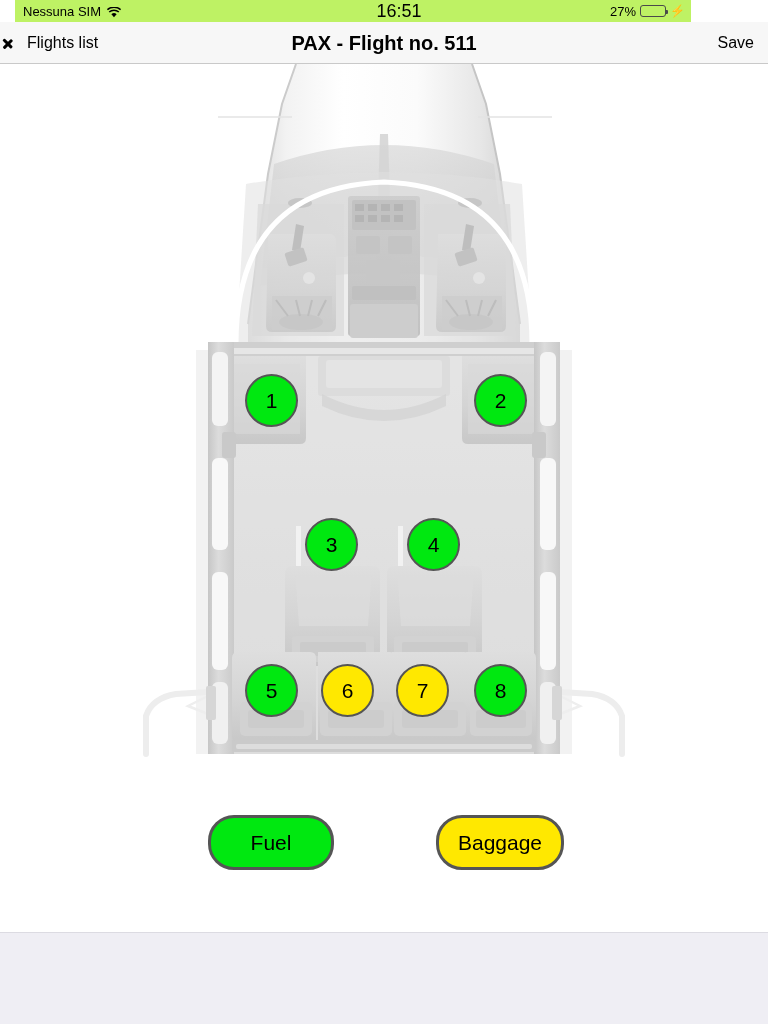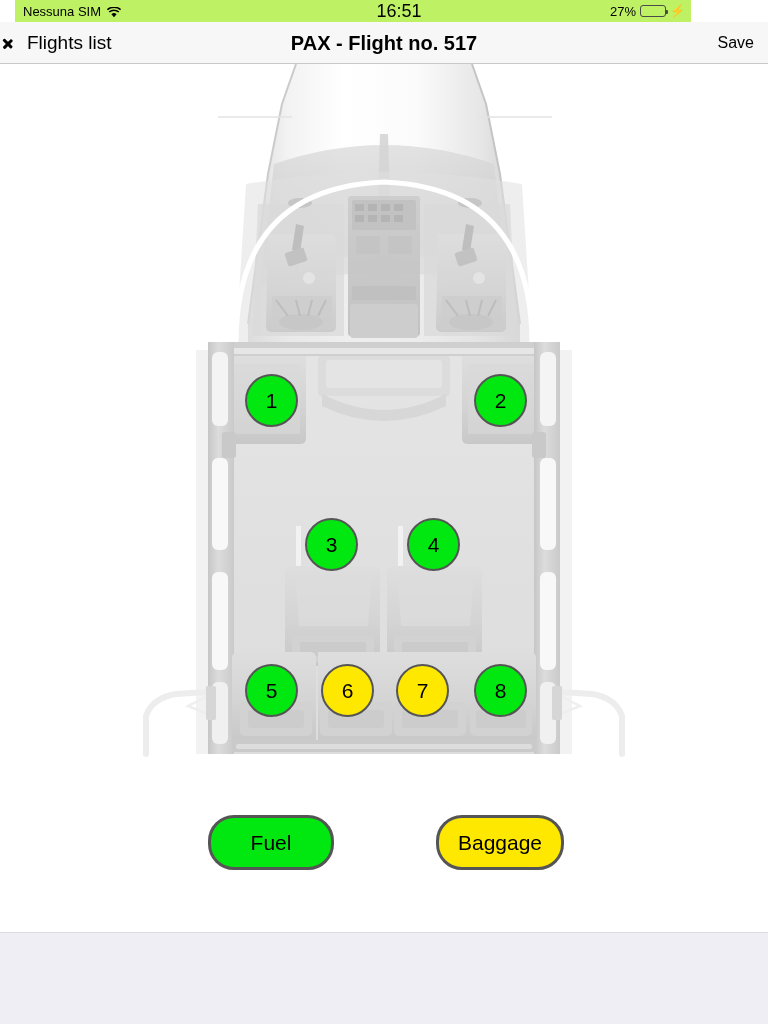--- a/index.html
+++ b/index.html
@@ -44,21 +44,21 @@
   }
   .chev {
     display: inline-block; width: 11px; height: 19px; position: relative;
   }
   .chev::before, .chev::after {
     content: ""; position: absolute; left: 2px; width: 12px; height: 3.4px;
     background: #000; border-radius: 1px;
   }
   .chev::before { top: 4px; transform: rotate(135deg); transform-origin: left center; }
   .chev::after  { top: 12px; transform: rotate(-135deg); transform-origin: left center; }
-  .nav-back-label { font-size: 19px; color: #000; }
+  .nav-back-label { font-size: 16px; color: #000; }
   .nav-title {
     position: absolute; left: 0; top: 0; width: 768px; height: 42px;
     display: flex; align-items: center; justify-content: center;
     font-size: 20px; font-weight: bold; color: #000;
   }
   .nav-save {
     position: absolute; right: 14px; top: 0; height: 42px;
     display: flex; align-items: center; font-size: 16px; color: #000; cursor: pointer;
   }
 
@@ -117,21 +117,21 @@
       </span>
       <span class="bolt">⚡</span>
     </div>
   </div>
 
   <div class="nav-bar">
     <div class="nav-back">
       <span class="chev"></span>
       <span class="nav-back-label">Flights list</span>
     </div>
-    <div class="nav-title">PAX - Flight no. 517</div>
+    <div class="nav-title">PAX - Flight no. 511</div>
     <div class="nav-save">Save</div>
   </div>
 
   <div class="content">
 
     <div class="aircraft">
       <svg width="768" height="710" viewBox="0 0 768 710" xmlns="http://www.w3.org/2000/svg">
         <defs>
           <linearGradient id="noseGrad" x1="0" y1="0" x2="1" y2="0">
             <stop offset="0%" stop-color="#d8d8d8"></stop>

